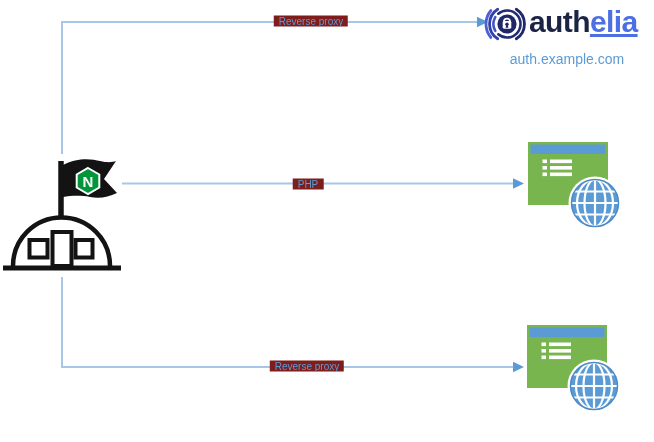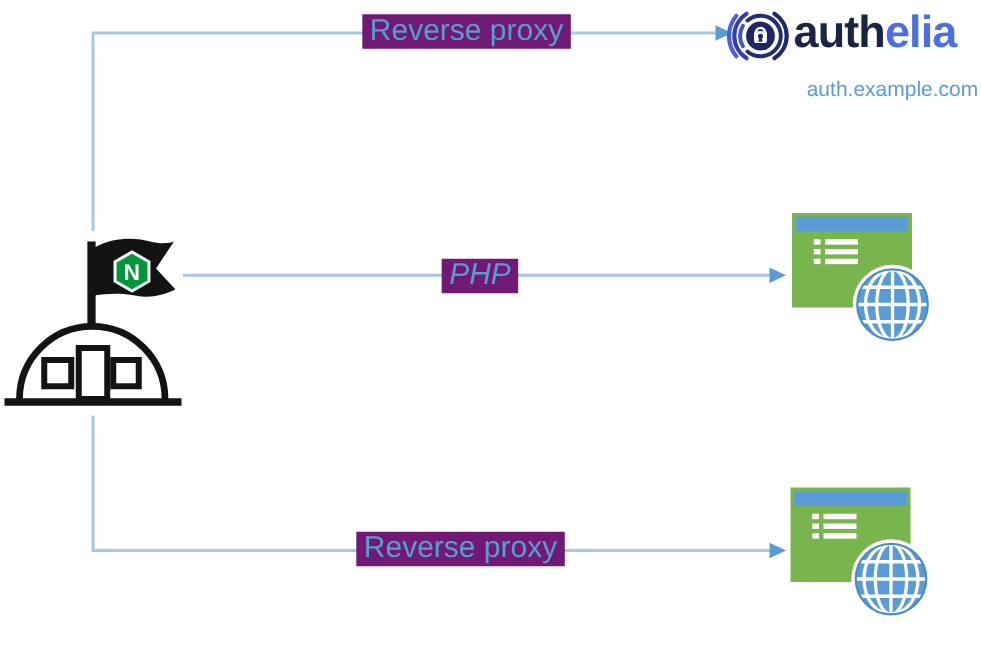--- a/index.html
+++ b/index.html
@@ -5,33 +5,33 @@
   html,body{margin:0;padding:0;background:#fff;}
   #canvas{
     position:relative;width:654px;height:442px;background:#fff;overflow:hidden;
     font-family:"Liberation Sans", sans-serif;
   }
   svg{position:absolute;top:0;left:0;}
   .line{stroke:var(--connector-line,#A8C7E8);stroke-width:2;fill:none;}
   .arrowhead{fill:var(--arrowhead,#5B9BD5);stroke:none;}
   .edge-label{
     position:absolute;transform:translate(-50%,-50%);
-    font-size:20px;color:var(--edge-label-text,#5B9BD5);
-    background:#701a75;padding:0 5px;white-space:nowrap;
+    font-size:10px;color:var(--edge-label-text,#5B9BD5);
+    background:#7f1d1d;padding:0 5px;white-space:nowrap;
   }
   .domain-label{
     position:absolute;transform:translate(-50%,-50%);
     font-size:14px;color:var(--domain-text,#5B9BD5);white-space:nowrap;
   }
   .brand{
     position:absolute;left:529px;top:7px;line-height:30px;
     font-size:30px;font-weight:700;letter-spacing:-0.6px;white-space:nowrap;
   }
   .brand-auth{color:var(--authelia-navy,#1B2444);text-align:center;}
-  .brand-elia{color:var(--authelia-blue,#4C6FE3);}
+  .brand-elia{color:var(--authelia-blue,#4C6FE3);text-decoration:underline;}
   .outline{stroke:var(--icon-outline,#131313);fill:none;}
   .outline-fill{stroke:var(--icon-outline,#131313);fill:#fff;}
   .flag-fill{fill:var(--icon-outline,#131313);}
   .ngx-hex{fill:var(--nginx-green,#009639);stroke:#fff;stroke-width:2;}
   .ngx-n{fill:#fff;font-size:15px;font-weight:700;font-family:"Liberation Sans",sans-serif;}
   .green-win{fill:var(--app-window-green,#79B54E);}
   .titlebar{fill:var(--app-titlebar-blue,#5B9BD5);}
   .white{fill:#fff;}
   .globe-fill{fill:var(--globe-blue,#5B9BD5);}
   .globe-grid{stroke:#fff;stroke-width:2.2;fill:none;}
@@ -108,20 +108,20 @@
         <circle class="disc" cx="507" cy="24.2" r="1.7" stroke="none"></circle>
         <path class="disc" d="M506.2,25 l1.6,0 l0.6,2.8 l-2.8,0 Z" stroke="none"></path>
       </g>
     </g>
 
     <use href="#webapp" x="528" y="142"></use>
     <use href="#webapp" x="527" y="325"></use>
   </svg>
 
   <div class="edge-label" style="left:311px;top:21px;">Reverse proxy</div>
-  <div class="edge-label" style="left:320px;top:184px;font-style:italic;">PHP</div>
+  <div class="edge-label" style="left:308px;top:184px;">PHP</div>
   <div class="edge-label" style="left:307px;top:366px;">Reverse proxy</div>
 
   <div class="brand"><span class="brand-auth">auth</span><span class="brand-elia">elia</span></div>
 
-  <div class="domain-label" style="left:567px;top:59px;margin-left:28px;">auth.example.com</div>
+  <div class="domain-label" style="left:567px;top:59px;">auth.example.com</div>
 
 </div>
 
 </body></html>

